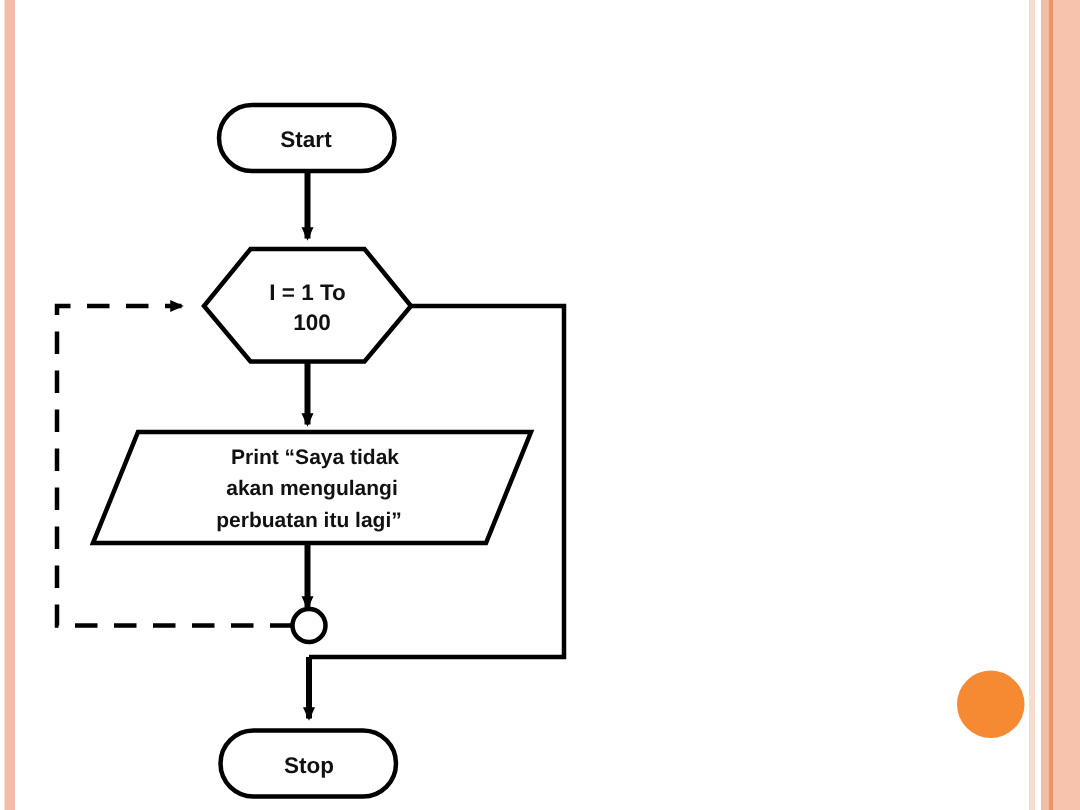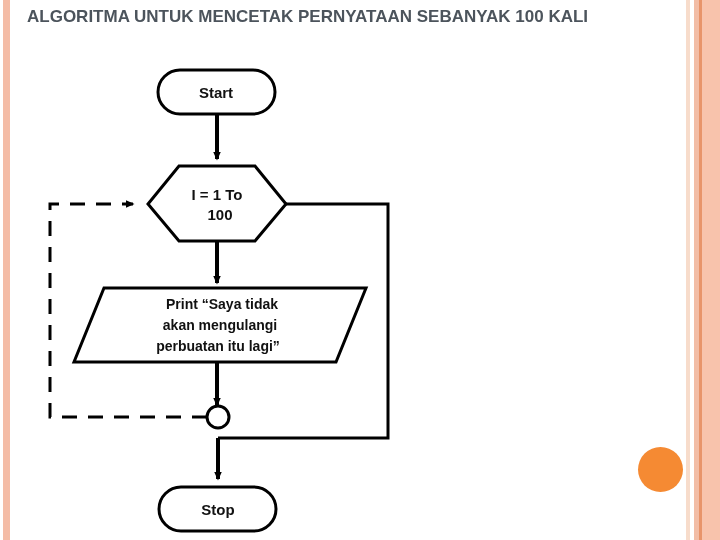--- a/index.html
+++ b/index.html
@@ -55,21 +55,21 @@
     top: 447px;
     width: 45px;
     height: 45px;
     border-radius: 50%;
     background: #F58A33;
   }
 
   
   .flowchart {
     position: absolute;
-    left: 36px;
+    left: 24px;
     top: 55px;
     width: 375px;
     height: 485px;
   }
   .flowchart svg { display: block; }
 
   .fc-text {
     font-family: "Liberation Sans", sans-serif;
     font-weight: bold;
     fill: #111111;
@@ -81,21 +81,20 @@
 <body>
 
 <div class="slide">
 
   <div class="stripe stripe-left-1"></div>
   <div class="stripe stripe-right-1"></div>
   <div class="stripe stripe-right-2"></div>
   <div class="stripe stripe-right-3"></div>
   <div class="stripe stripe-right-4"></div>
 
-  <div class="title">ALGORITMA UNTUK MENCETAK PERNYATAAN SEBANYAK 100 KALI</div>
 
   <div class="orange-dot"></div>
 
   <div class="flowchart">
     <svg width="375" height="485" viewBox="0 0 375 485" xmlns="http://www.w3.org/2000/svg">
       <defs>
         <marker id="arrowhead" markerWidth="9" markerHeight="9" refX="7.5" refY="4" orient="auto" markerUnits="userSpaceOnUse">
           <path d="M0,0 L9,4 L0,8 z" fill="#000000"></path>
         </marker>
         <marker id="arrowheadR" markerWidth="9" markerHeight="9" refX="7.5" refY="4" orient="auto" markerUnits="userSpaceOnUse">

